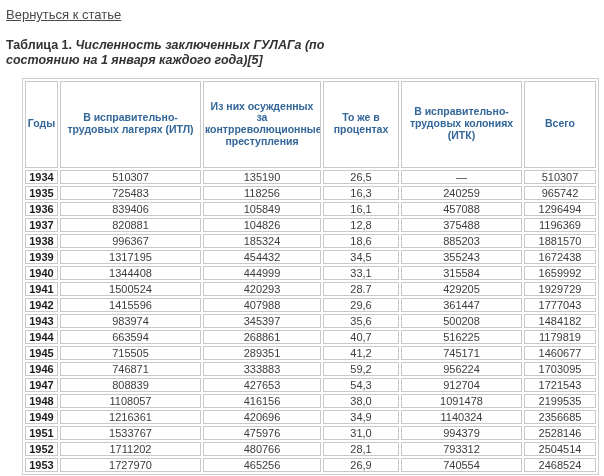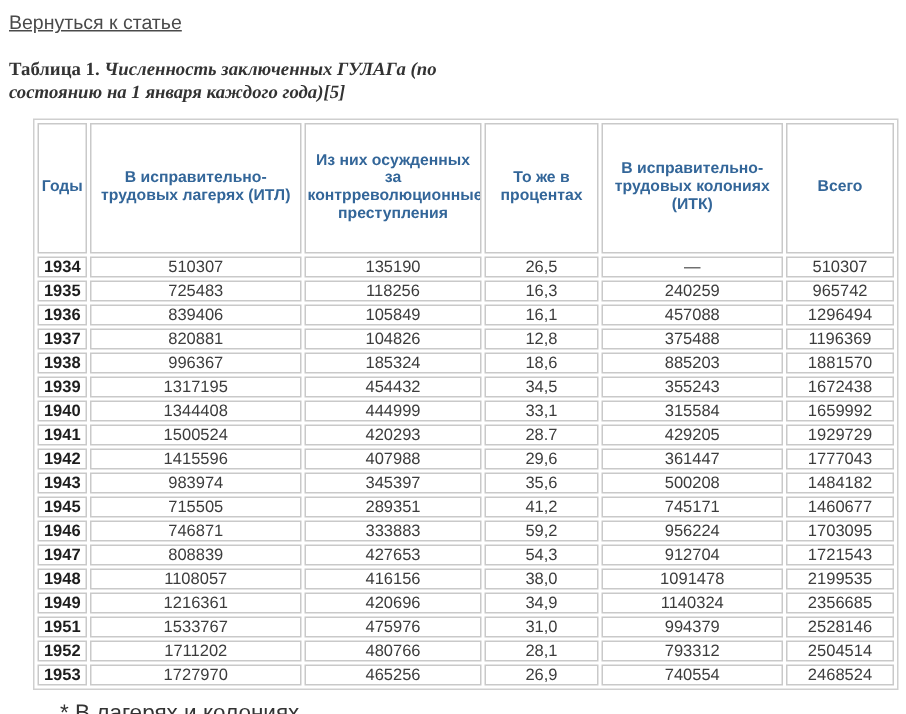--- a/index.html
+++ b/index.html
@@ -21,21 +21,20 @@
     cursor: pointer;
   }
 
   .table-title {
     margin: 15px 0 9px 1px;
     width: 345px;
     font-size: 12.5px;
     font-weight: bold;
     line-height: 1.22;
     color: #333333;
-    font-family: Liberation Serif, serif;
   }
   .table-title .t-italic { font-style: italic; }
 
   table.gulag {
     margin-left: 17px;
     width: 575px;
     border-collapse: separate;
     border-spacing: 2px;
     border: 1px solid #cfcfcf;
     background: #ffffff;
@@ -181,20 +180,28 @@
         </tr>
         <tr>
           <td class="year">1943</td>
           <td>983974</td>
           <td>345397</td>
           <td>35,6</td>
           <td>500208</td>
           <td>1484182</td>
         </tr>
         <tr>
+          <td class="year">1944</td>
+          <td>663594</td>
+          <td>268861</td>
+          <td>40,7</td>
+          <td>516225</td>
+          <td>1179819</td>
+        </tr>
+        <tr>
           <td class="year">1945</td>
           <td>715505</td>
           <td>289351</td>
           <td>41,2</td>
           <td>745171</td>
           <td>1460677</td>
         </tr>
         <tr>
           <td class="year">1946</td>
           <td>746871</td>

